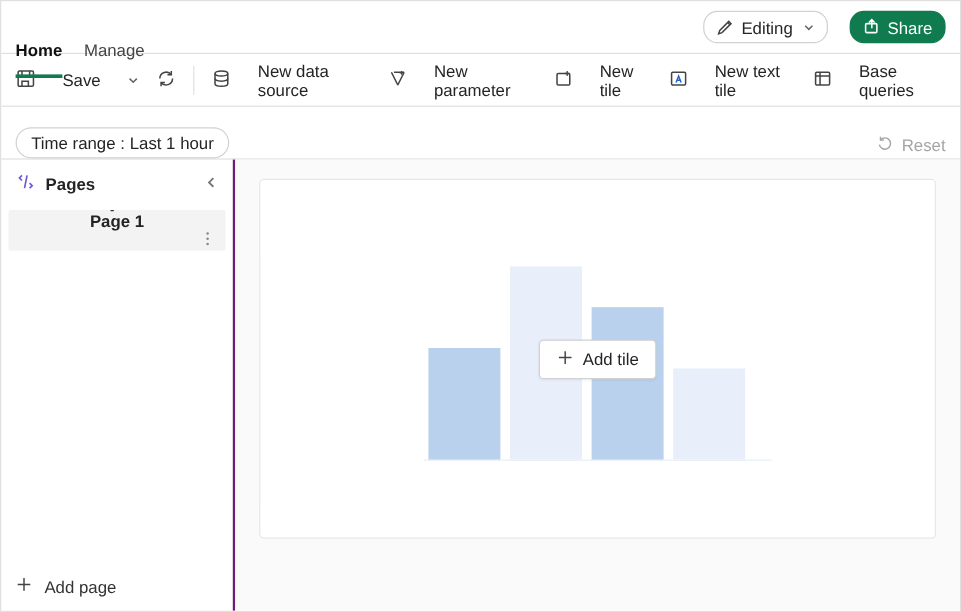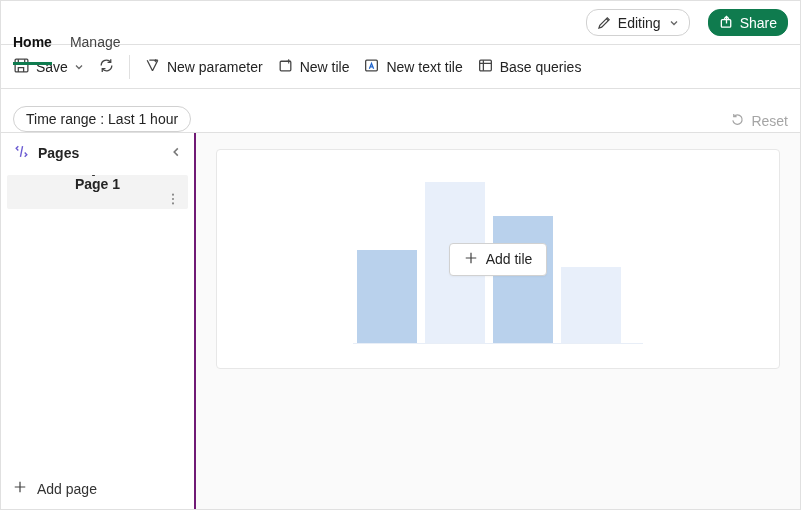--- a/index.html
+++ b/index.html
@@ -12,42 +12,42 @@
   .tab.active { color:#111; font-weight:600; }
   .tab.active::after { content:""; position:absolute; left:0; right:0; bottom:-1px; height:3px; background:#0f7b4e; }
   .tabbar-spacer { flex:1; }
   .btn { display:flex; align-items:center; gap:6px; border:1px solid #d1d1d1; background:#fff; border-radius:12px; padding:5px 10px; cursor:pointer; line-height:1; }
   .btn.green { background:#0f7b4e; border-color:#0f7b4e; color:#fff; }
   .btn svg { display:block; }
   .chev { margin-left:2px; }
 
   
   .toolbar { display:flex; align-items:center; height:44px; border-bottom:1px solid #e0e0e0; padding:0 12px; gap:14px; }
-  .tbitem { display:flex; align-items:center; gap:6px; cursor:pointer; }
+  .tbitem { display:flex; align-items:center; gap:22px; cursor:pointer; }
   .vdiv { width:1px; height:24px; background:#e0e0e0; }
 
   
   .filterbar { display:flex; align-items:center; height:44px; border-bottom:1px solid #e0e0e0; padding:0 12px; gap:12px; }
   .pill { border:1px solid #d1d1d1; border-radius:14px; padding:4px 12px; display:flex; align-items:center; gap:4px; cursor:pointer;margin-top:16px; }
   .filterbar-spacer { flex:1; }
   .reset { display:flex; align-items:center; gap:6px; color:#a5a5a5; cursor:pointer;margin-top:20px; }
 
   
   .body { flex:1; display:flex; min-height:0; }
   .sidebar { width:195px; border-right:2px solid #701a75; display:flex; flex-direction:column; }
   .sb-header { display:flex; align-items:center; gap:8px; padding:10px 12px; font-weight:600; }
   .sb-header .collapse { margin-left:auto; color:#777; cursor:pointer;}
   .page-item { display:flex; align-items:center; background:#f3f3f3; height:34px; padding:0 8px; margin:2px 6px; border-radius:2px; cursor:pointer;flex-direction:column; }
   .page-item .stripe { width:3px; height:18px; background:#333; margin-right:8px; border-radius:2px; }
   .page-item .dots { margin-left:auto; color:#888; cursor:pointer;}
   .sb-spacer { flex:1; }
   .addpage { display:flex; align-items:center; gap:10px; padding:12px; cursor:pointer; color:#333; }
 
   .canvas-wrap { flex:1; background:#fafafa; padding:16px 20px; overflow:auto; }
-  .canvas { background:#fff; border:1px solid #e7e7e7; border-radius:4px; height:220px; position:relative; display:flex; align-items:center; justify-content:center;}
+  .canvas { background:#fff; border:1px solid #e7e7e7; border-radius:4px; height:300px; position:relative; display:flex; align-items:center; justify-content:center;}
   .bars { position:absolute; left:50%; top:50%; transform:translate(-50%,-50%); width:290px; height:170px; border-bottom:1px solid #e8eef7; display:flex; align-items:flex-end; gap:8px; padding:0 4px;}
   .bar { width:60px; }
   .addtile-btn { position:relative; z-index:2; display:flex; align-items:center; gap:8px; border:1px solid #d1d1d1; background:#fff; border-radius:4px; padding:7px 14px; cursor:pointer; box-shadow:0 1px 2px rgba(0,0,0,0.04);}
 </style>
 </head>
 <body>
 
 <div class="tabbar">
   <div class="tab active">
       <span>Home</span>
@@ -98,20 +98,30 @@
   </div>
   <div class="tbitem">
     <span>
       <svg width="17" height="17" viewBox="0 0 16 16" fill="none" stroke="#444" stroke-width="1.2">
           <path d="M3 8a5 5 0 0 1 9-3M13 8a5 5 0 0 1-9 3"></path>
           <path d="M12 2v3h-3M4 14v-3h3"></path>
         </svg>
     </span>
   </div>
   <div class="vdiv"></div>
+  <div class="tbitem">
+    <span>
+      <svg width="17" height="17" viewBox="0 0 16 16" fill="none" stroke="#444" stroke-width="1.2">
+          <ellipse cx="8" cy="4" rx="5" ry="2"></ellipse>
+          <path d="M3 4v8c0 1.1 2.2 2 5 2s5-.9 5-2V4"></path>
+          <path d="M3 8c0 1.1 2.2 2 5 2s5-.9 5-2"></path>
+        </svg>
+    </span>
+    <span>New data source</span>
+  </div>
   <div class="tbitem">
     <span>
       <svg width="17" height="17" viewBox="0 0 16 16" fill="none" stroke="#444" stroke-width="1.2">
           <path d="M3 3l5 10M13 3l-5 10M5 3h8"></path>
           <path d="M11 2v3M9.5 3.5h3" stroke-width="1"></path>
         </svg>
     </span>
     <span>New parameter</span>
   </div>
   <div class="tbitem">

